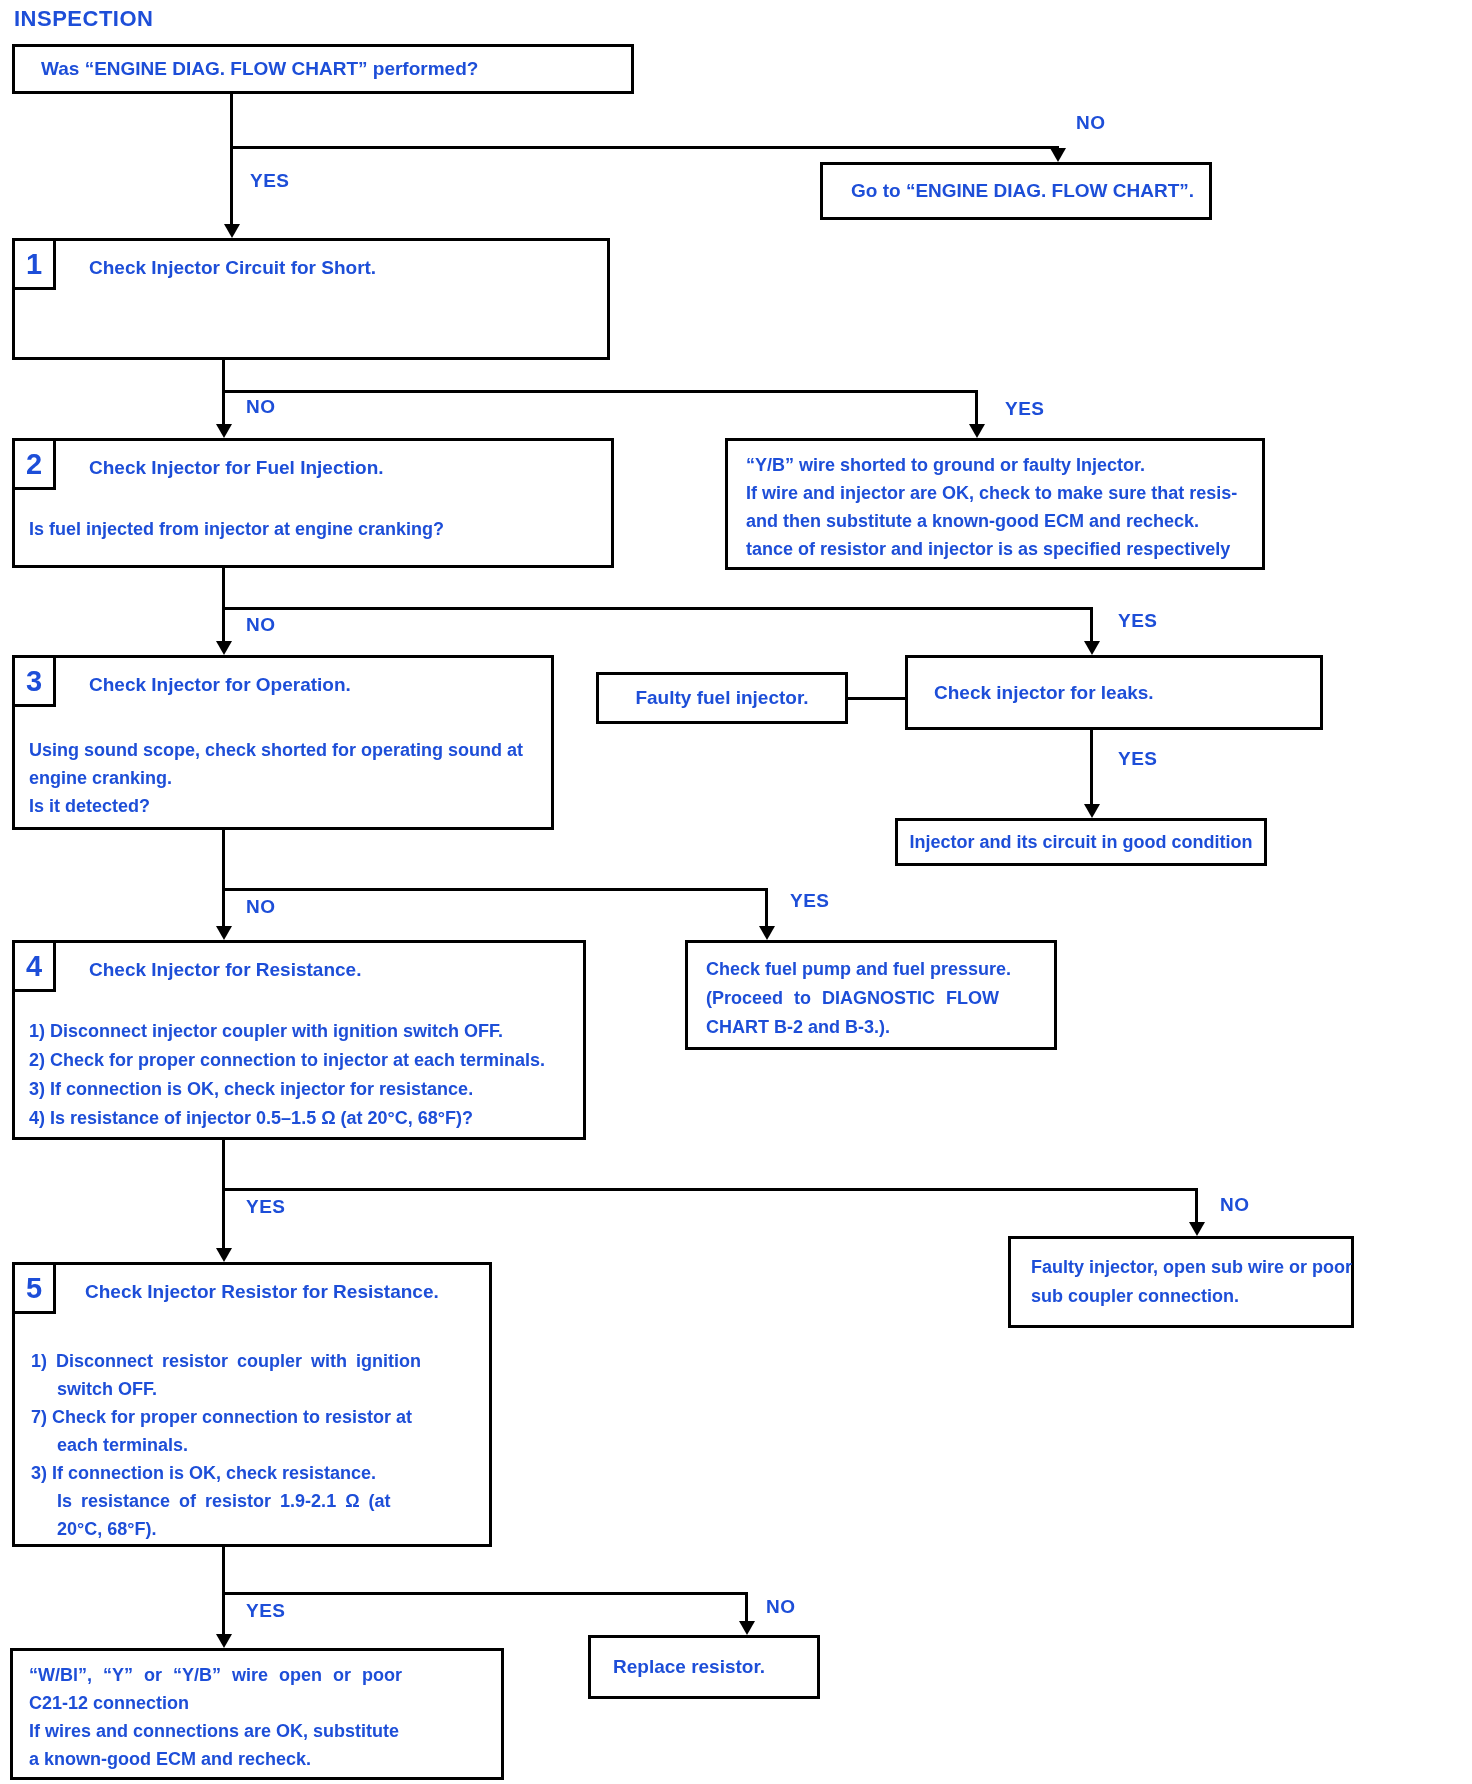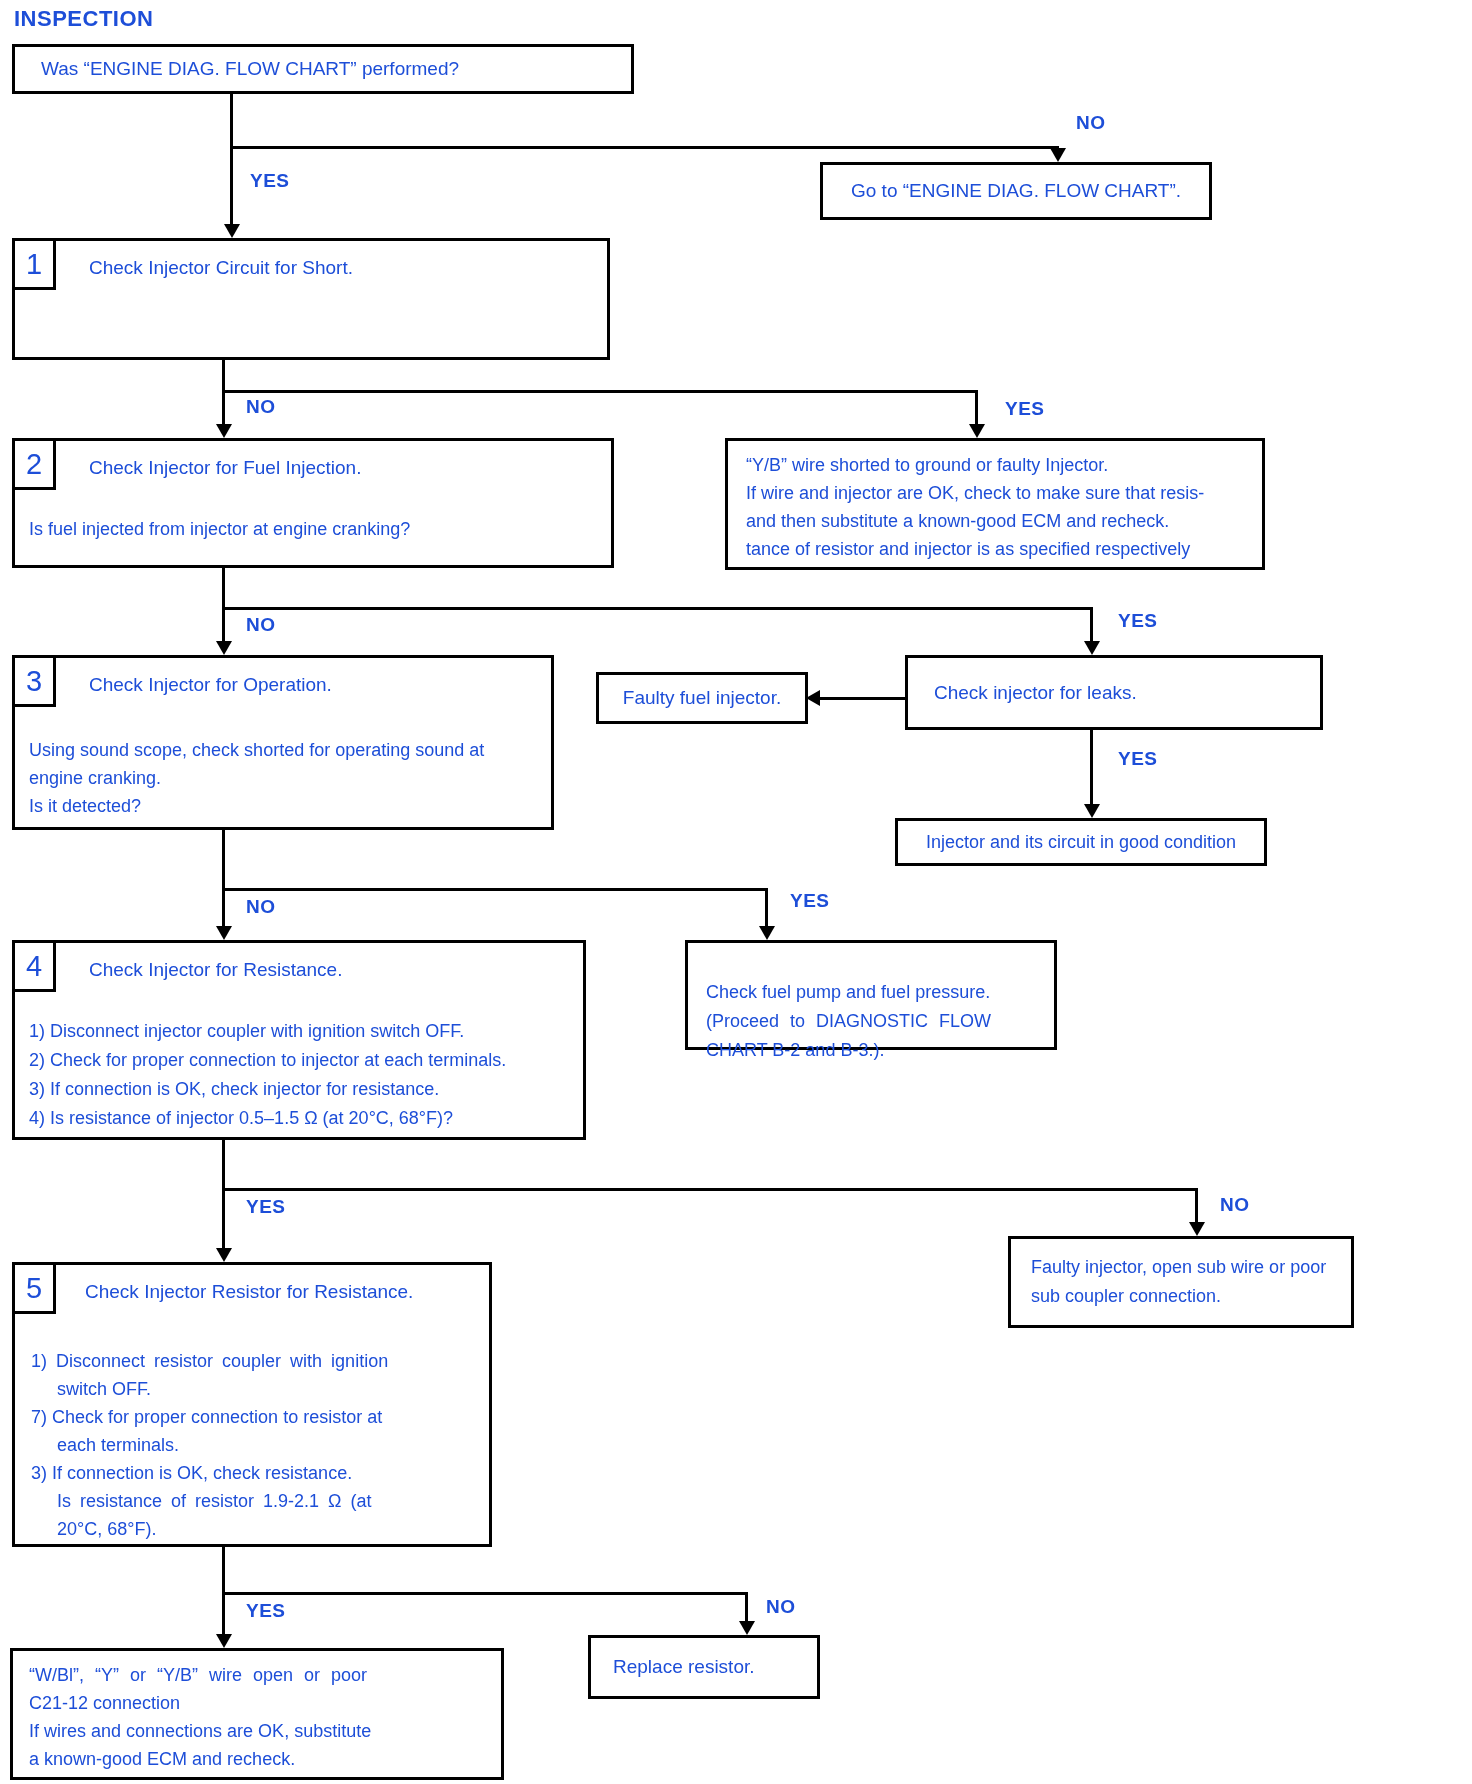--- a/index.html
+++ b/index.html
@@ -2,21 +2,21 @@
 <html><head>
 <meta charset="utf-8">
 <style>
   html,body { margin:0; padding:0; background:#ffffff; }
   .canvas {
     position:relative; width:1472px; height:1784px; background:#ffffff;
     font-family:"Liberation Sans", sans-serif; color:#1d4ed8; overflow:hidden;
     -webkit-font-smoothing:antialiased;
   }
   .page-title { position:absolute; left:14px; top:6px; font-size:22px; font-weight:700; letter-spacing:.5px; }
-  .box { position:absolute; border:3px solid #000; background:#fff; box-sizing:border-box; font-size:19px; }
+  .box { position:absolute; border:3px solid #000; background:#fff; box-sizing:border-box; font-size:19px;font-weight:bold; }
   .cbox { display:flex; align-items:center; }
   .tab {
     position:absolute; left:-3px; top:-3px; width:44px; height:52px;
     border:3px solid #000; box-sizing:border-box; background:#fff;
     display:flex; align-items:center; justify-content:center;
     font-size:29px;
   }
   .step-title { position:absolute; left:74px; top:16px; font-size:19px; white-space:nowrap; }
   .step-body { position:absolute; left:14px; font-size:18px; line-height:29px; }
   .txt { padding:12px 18px; font-size:18px; line-height:28px; }
@@ -103,21 +103,21 @@
       <div class="line">Is it detected?</div>
     </div>
   </div>
 
   <div class="box cbox" style="left:905px; top:655px; width:418px; height:75px; padding-left:26px;">
     <span class="line">Check injector for leaks.</span>
   </div>
 
   <div class="hline" style="left:820px; top:697px; width:85px;"></div>
   <div class="arr-left" style="left:806px; top:690px;"></div>
-  <div class="box cbox" style="left:596px; top:672px; width:212px; height:52px; justify-content:center;">
+  <div class="box cbox" style="left:596px; top:672px; width:252px; height:52px; justify-content:center;">
     <span class="line">Faulty fuel injector.</span>
   </div>
 
   <div class="vline" style="left:1090px; top:730px; height:78px;"></div>
   <div class="arr-down" style="left:1084px; top:804px;"></div>
   <div class="lbl" style="left:1118px; top:748px;">YES</div>
   <div class="box cbox" style="left:895px; top:818px; width:372px; height:48px; justify-content:center; font-size:18px;">
     <span class="line">Injector and its circuit in good condition</span>
   </div>
 
@@ -134,21 +134,21 @@
     <div class="step-title">Check Injector for Resistance.</div>
     <div class="step-body" style="top:74px; line-height:29px;">
       <div class="line">1) Disconnect injector coupler with ignition switch OFF.</div>
       <div class="line">2) Check for proper connection to injector at each terminals.</div>
       <div class="line">3) If connection is OK, check injector for resistance.</div>
       <div class="line">4) Is resistance of injector 0.5–1.5 Ω (at 20°C, 68°F)?</div>
     </div>
   </div>
 
   <div class="box" style="left:685px; top:940px; width:372px; height:110px;">
-    <div class="txt" style="padding:12px 18px; line-height:29px;margin-top:23px;">
+    <div class="txt" style="padding:12px 18px; line-height:29px;">
       <div class="line">Check fuel pump and fuel pressure.</div>
       <div class="line wsp">(Proceed to DIAGNOSTIC FLOW</div>
       <div class="line">CHART B-2 and B-3.).</div>
     </div>
   </div>
 
   <div class="vline" style="left:222px; top:1140px; height:112px;"></div>
   <div class="arr-down" style="left:216px; top:1248px;"></div>
   <div class="hline" style="left:222px; top:1188px; width:976px;"></div>
   <div class="vline" style="left:1195px; top:1188px; height:38px;"></div>

